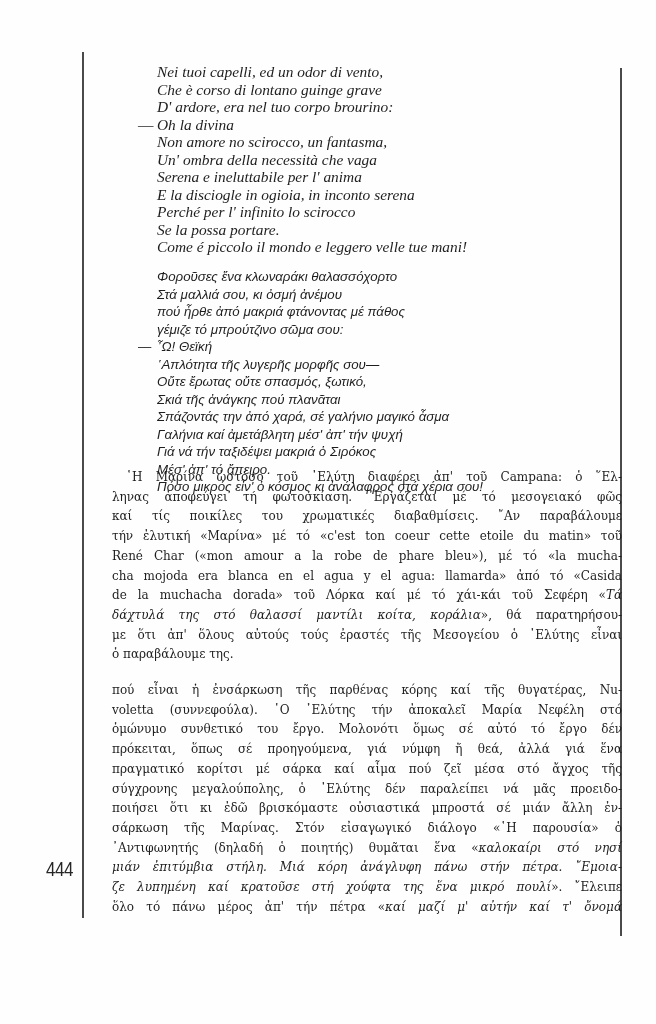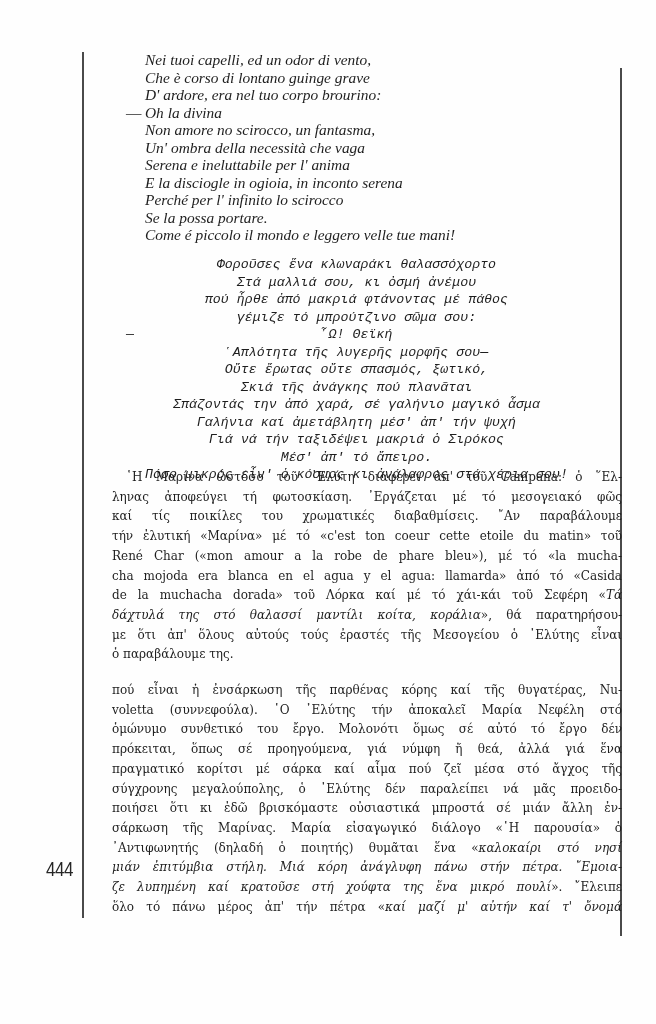--- a/index.html
+++ b/index.html
@@ -20,24 +20,24 @@
     font-family: "Liberation Sans", sans-serif;
     font-size: 20px; letter-spacing: -0.5px;
     transform: scaleX(0.85); transform-origin: left top;
     color: #262626;
   }
 
   .poem {
     position: absolute; left: 145px;
     font-family: "Liberation Serif", serif;
     font-style: italic; font-size: 15.4px; line-height: 17.5px;
-    margin: 0; padding: 0; list-style: none;
+    margin: 12px; padding: 0; list-style: none;
   }
   #poem-italian { top: 51px; }
-  #poem-greek { top: 256px; font-family: Liberation Mono, monospace; font-size: 13.3px; text-align: center; }
+  #poem-greek { top: 256px; font-family: Liberation Sans, sans-serif; font-size: 13.3px; }
   .poem li { position: relative; white-space: nowrap; }
   .poem li .dash { position: absolute; left: -19px; font-style: normal; }
 
   .prose {
     position: absolute; left: 100px; width: 510px;
     font-family: "DejaVu Serif", serif;
     font-size: 12px; line-height: 19.7px;
     margin: 12px;
   }
   .prose .line {
@@ -100,18 +100,18 @@
     <span class="line last"><span>ὁ παραβάλουμε της.</span></span>
   </p>
 <p id="paragraph-2" class="prose">
     <span class="line"><span>πού εἶναι ἡ ἐνσάρκωση τῆς παρθένας κόρης καί τῆς θυγατέρας, Nu-</span></span>
     <span class="line"><span>voletta (συννεφούλα). ῾Ο ᾿Ελύτης τήν ἀποκαλεῖ Μαρία Νεφέλη στό</span></span>
     <span class="line"><span>ὁμώνυμο συνθετικό του ἔργο. Μολονότι ὅμως σέ αὐτό τό ἔργο δέν</span></span>
     <span class="line"><span>πρόκειται, ὅπως σέ προηγούμενα, γιά νύμφη ἤ θεά, ἀλλά γιά ἕνα</span></span>
     <span class="line"><span>πραγματικό κορίτσι μέ σάρκα καί αἷμα πού ζεῖ μέσα στό ἄγχος τῆς</span></span>
     <span class="line"><span>σύγχρονης μεγαλούπολης, ὁ ᾿Ελύτης δέν παραλείπει νά μᾶς προειδο-</span></span>
     <span class="line"><span>ποιήσει ὅτι κι ἐδῶ βρισκόμαστε οὐσιαστικά μπροστά σέ μιάν ἄλλη ἐν-</span></span>
-    <span class="line"><span>σάρκωση τῆς Μαρίνας. Μαρία εἰσαγωγικό διάλογο «῾Η παρουσία» ὁ</span></span>
+    <span class="line"><span>σάρκωση τῆς Μαρίνας. Στόν εἰσαγωγικό διάλογο «῾Η παρουσία» ὁ</span></span>
     <span class="line"><span>᾿Αντιφωνητής (δηλαδή ὁ ποιητής) θυμᾶται ἕνα «</span><span class="it">καλοκαίρι στό νησί</span></span>
     <span class="line"><span class="it">μιάν ἐπιτύμβια στήλη. Μιά κόρη ἀνάγλυφη πάνω στήν πέτρα. ῎Εμοια-</span></span>
     <span class="line"><span class="it">ζε λυπημένη καί κρατοῦσε στή χούφτα της ἕνα μικρό πουλί</span><span>». ῎Ελειπε</span></span>
     <span class="line"><span>ὅλο τό πάνω μέρος ἀπ' τήν πέτρα «</span><span class="it">καί μαζί μ' αὐτήν καί τ' ὄνομά</span></span>
   </p>
 
 </body></html>

